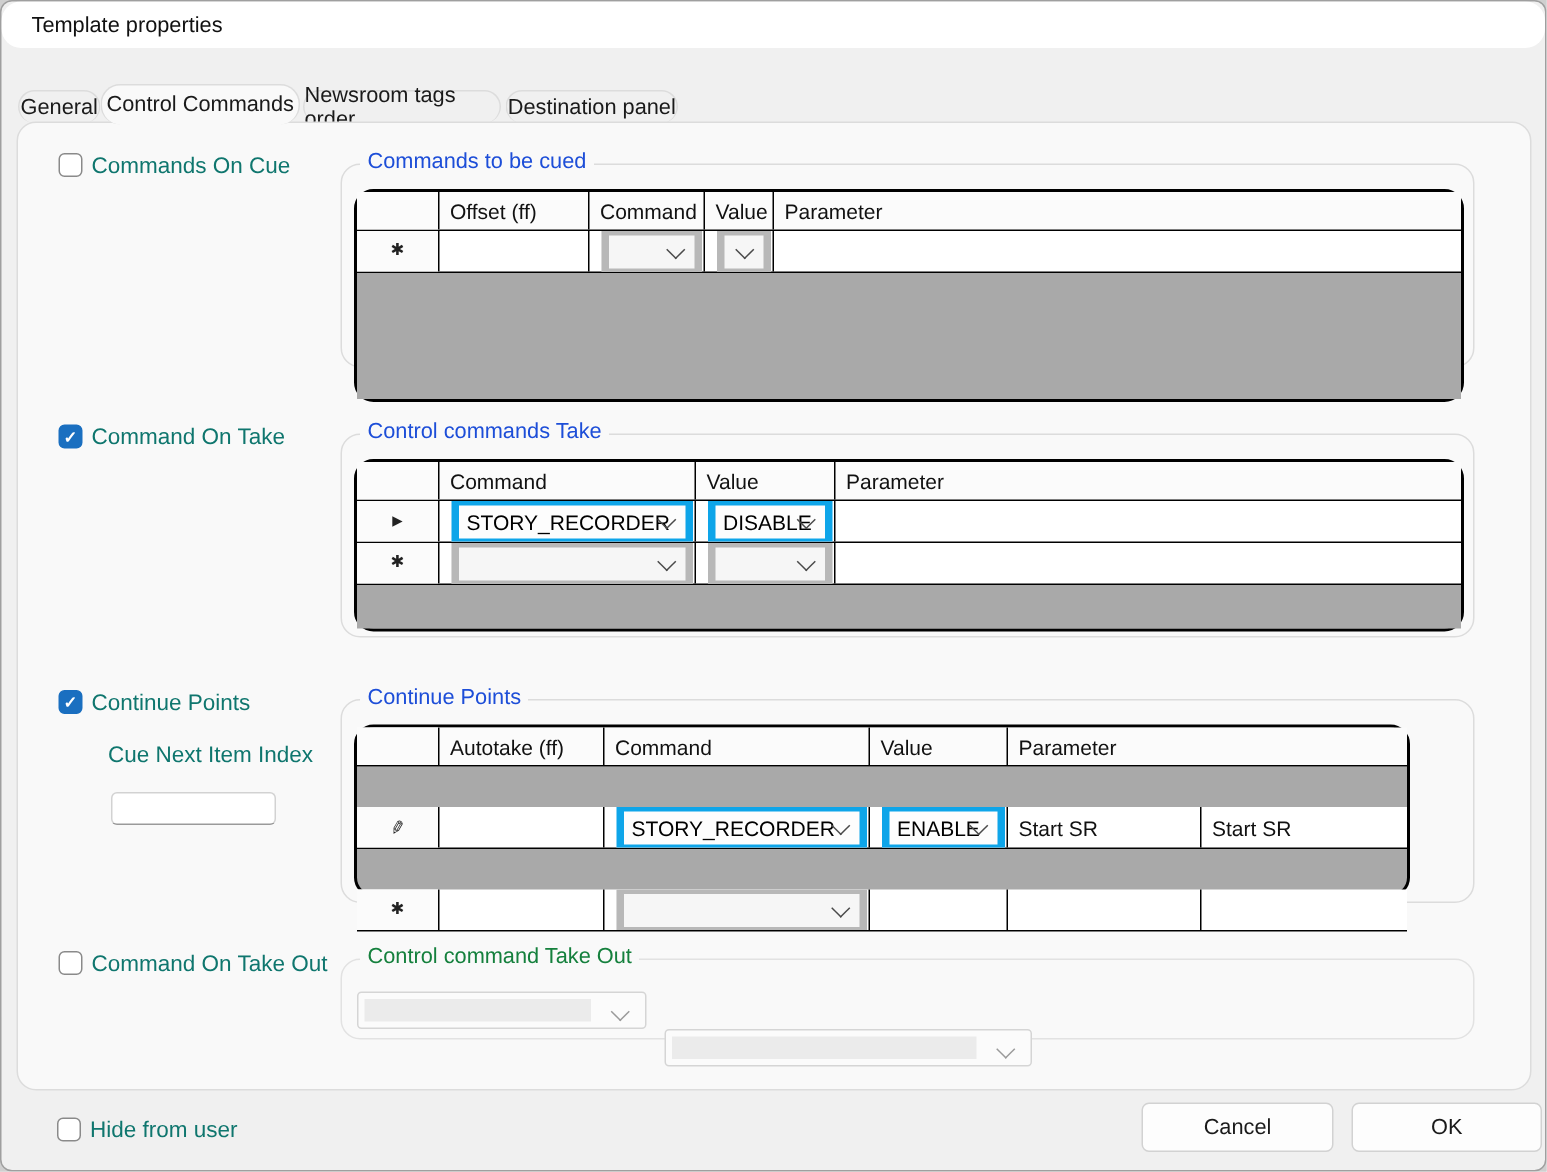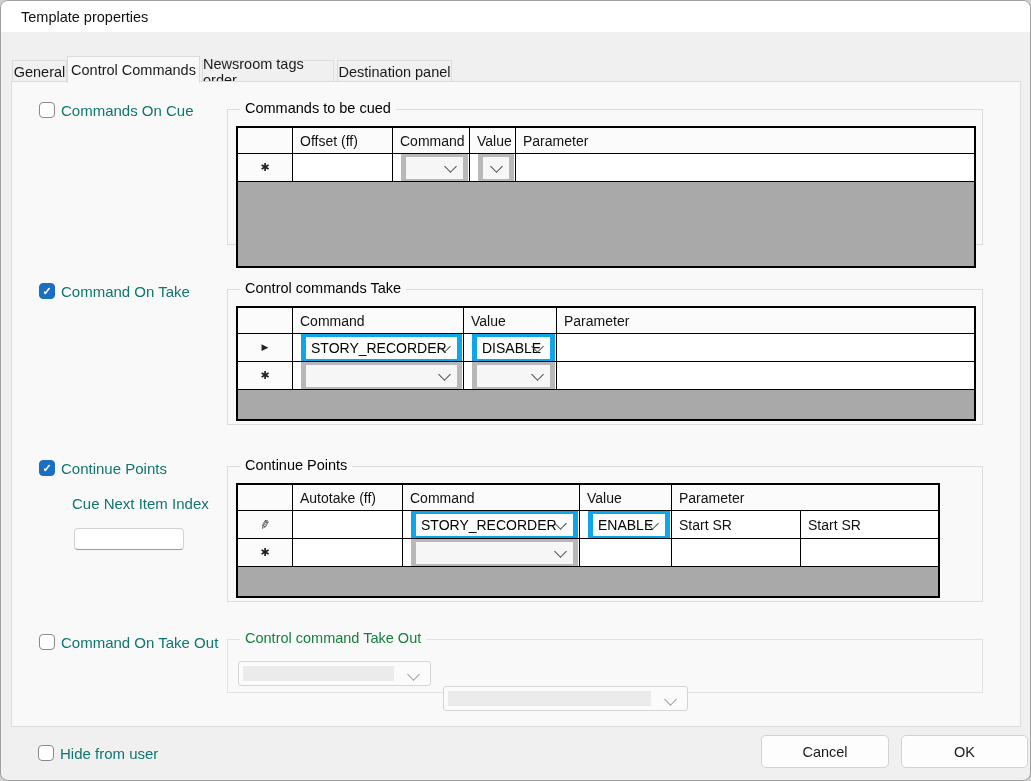--- a/index.html
+++ b/index.html
@@ -1,35 +1,35 @@
 <!DOCTYPE html>
 <html><head>
 <meta charset="utf-8">
 <style>
   html,body{margin:0;padding:0;background:#cfcfcf;font-family:"Liberation Sans",sans-serif;}
-  .abs{position:absolute;box-sizing:border-box;}
+  .abs{position:absolute;box-sizing:border-box;border-radius:13px;}
   .dialog{position:relative;width:1031px;height:781px;background:#f0f0f0;border:1px solid #9f9f9f;
           border-radius:8px;overflow:hidden;box-sizing:border-box;margin:0 auto;}
   .titlebar{left:0;top:0;width:100%;height:31px;background:#ffffff;display:flex;align-items:center;
             padding-left:20px;font-size:14.5px;color:#111;}
   
   .tab{top:59px;height:22px;background:#f0f0f0;border:1px solid #dcdcdc;border-bottom:none;
        display:flex;align-items:center;justify-content:center;font-size:14.5px;color:#1a1a1a;z-index:1;}
   .tab.active{top:55px;height:27px;background:#f9f9f9;z-index:3;}
   
   .panel{left:10px;top:80px;width:1010px;height:646px;background:#f9f9f9;border:1px solid #dcdcdc;z-index:2;}
   
   .cb{width:16px;height:16px;border:1px solid #8a8a8a;border-radius:4px;background:#fff;
       display:flex;align-items:center;justify-content:center;}
   .cb.checked{background:#1a6fc0;border-color:#1a6fc0;color:#fff;font-size:11px;font-weight:bold;}
   .cb-label{font-size:15px;color:#0f766e;white-space:nowrap;}
   
   .groupbox{border:1px solid #dcdcdc;}
   .groupbox .gb-label{position:absolute;top:-10px;left:12px;background:#f9f9f9;padding:0 5px;
-                      font-size:14.5px;color:#000000;white-space:nowrap;}
+                      font-size:14.5px;color:#1d4ed8;white-space:nowrap;}
   .groupbox.disabled{border-color:#e2e2e2;}
   .groupbox.disabled .gb-label{color:#15803d;}
   
   .grid{border:2px solid #000;background:#a9a9a9;display:flex;flex-direction:column;}
   .g-header{display:flex;height:25px;background:#fbfbfb;border-bottom:1px solid #000;flex:0 0 auto;}
   .g-row{display:flex;height:27px;background:#fff;border-bottom:1px solid #000;flex:0 0 auto;}
   .g-filler{flex:1;background:#a9a9a9;}
   .g-cell{border-right:1px solid #000;display:flex;align-items:center;padding:0 0 0 7px;
           box-sizing:border-box;font-size:14px;color:#111;overflow:hidden;flex:0 0 auto;}
   .g-cell:last-child{border-right:none;}
@@ -175,21 +175,21 @@
       <span>✓</span>
     </div>
     <span class="cb-label abs" style="left:49px;top:378px;">Continue Points</span>
 
     <span class="cb-label abs" style="left:60px;top:413px;">Cue Next Item Index</span>
     <input class="textinput abs" style="left: 62px; top: 446px; width: 110px; height: 22px;" value="">
 
     <div class="groupbox abs" style="left:215px;top:384px;width:756px;height:136px;">
       <span class="gb-label">Continue Points</span>
 
-      <div class="grid abs" style="left:8px;top:16px;width:704px;height:115px;">
+      <div class="grid abs" style="left:8px;top:16px;width:704px;height:115px;gap:27px;">
         <div class="g-header">
           <div class="g-cell rowhdr"></div>
           <div class="g-cell" style="width:110px;">Autotake (ff)</div>
           <div class="g-cell" style="width:177px;">Command</div>
           <div class="g-cell" style="width:92px;">Value</div>
           <div class="g-cell" style="width:129px;">Parameter</div>
         </div>
         <div class="g-row">
           <div class="g-cell rowhdr">
             <span class="marker pencil">✎</span>

